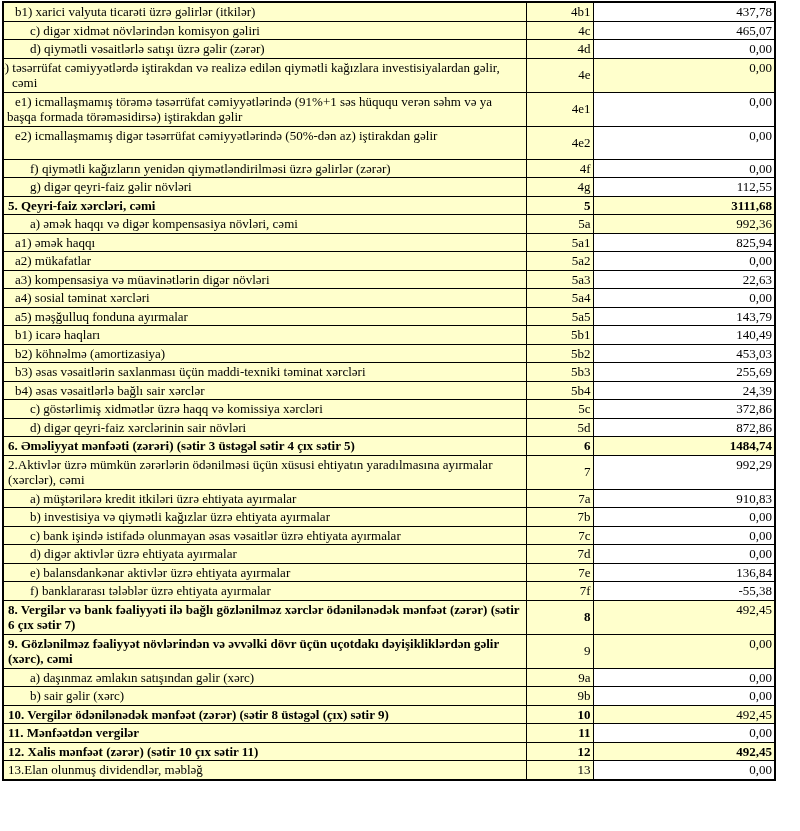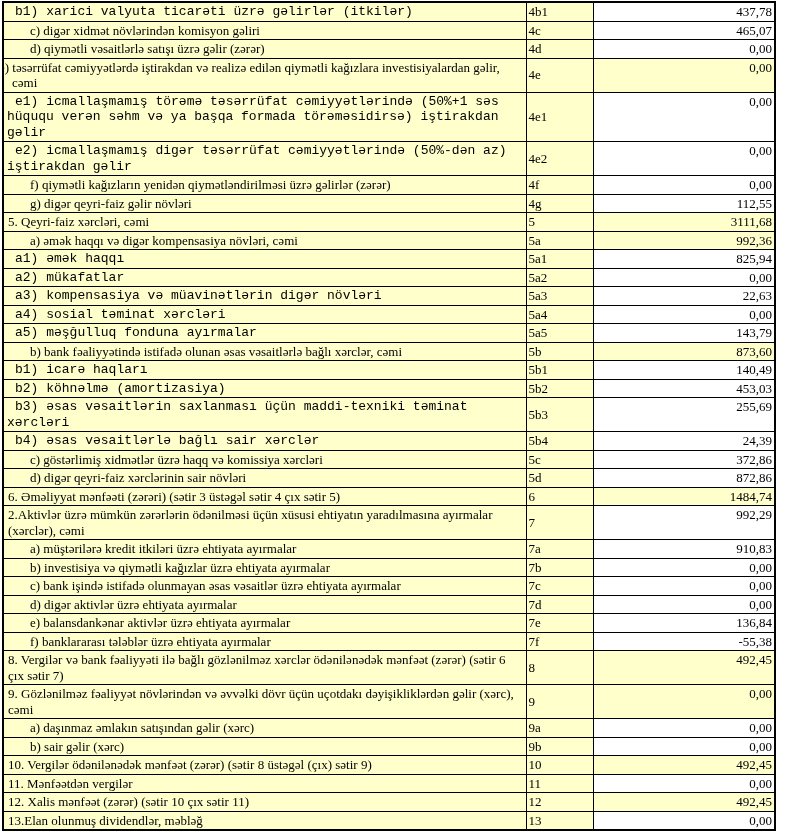--- a/index.html
+++ b/index.html
@@ -22,29 +22,29 @@
     border:1px solid var(--border);
     background:var(--yellow);
     padding:1px 3px;
     line-height:15.5px;
     overflow:hidden;
     word-wrap:break-word;
   }
   tr.tall td{height:30px;}
   tr.single td{height:15px;}
   td.label{vertical-align:top;text-align:left;}
-  td.code{text-align:left;vertical-align:middle;padding:1px 2px;}
+  td.code{text-align:right;vertical-align:middle;padding:1px 2px;}
   td.value{text-align:right;vertical-align:top;padding-right:2px;}
   td.vw{background:var(--white);}
-  .b{font-weight:normal;margin-left:27px;}
+  .b{font-weight:bold;margin-left:27px;}
   .just{text-align:justify;}
   .ind0{padding-left:4px;}
   .ind1{padding-left:26px;}
   .ind1.hang{padding-left:8px;text-indent:-13px;}
-  .ind2{text-indent:8px;font-family:Liberation Mono, monospace;}
+  .ind2{text-indent:8px;}
 </style>
 </head>
 <body>
 
 <table class="report">
   <colgroup>
     <col style="width:523px">
     <col style="width:67px">
     <col style="width:182px">
   </colgroup>
@@ -63,21 +63,21 @@
     <td class="label ind1">d) qiymətli vəsaitlərlə satışı üzrə gəlir (zərər)</td>
     <td class="code">4d</td>
     <td class="value vw">0,00</td>
   </tr>
       <tr class="tall">
     <td class="label ind1 hang">e) təsərrüfat cəmiyyətlərdə iştirakdan və realizə edilən qiymətli kağızlara investisiyalardan gəlir, cəmi</td>
     <td class="code">4e</td>
     <td class="value">0,00</td>
   </tr>
       <tr class="tall">
-    <td class="label ind2">e1) icmallaşmamış törəmə təsərrüfat cəmiyyətlərində (50%+1 səs hüququ verən səhm və ya başqa formada törəməsidirsə) iştirakdan gəlir</td>
+    <td class="label ind2">e1) icmallaşmamış törəmə təsərrüfat cəmiyyətlərində (91%+1 səs hüququ verən səhm və ya başqa formada törəməsidirsə) iştirakdan gəlir</td>
     <td class="code">4e1</td>
     <td class="value vw">0,00</td>
   </tr>
       <tr class="tall">
     <td class="label ind2">e2) icmallaşmamış digər təsərrüfat cəmiyyətlərində (50%-dən az) iştirakdan gəlir</td>
     <td class="code">4e2</td>
     <td class="value vw">0,00</td>
   </tr>
       <tr class="single">
     <td class="label ind1">f) qiymətli kağızların yenidən qiymətləndirilməsi üzrə gəlirlər (zərər)</td>
@@ -116,25 +116,20 @@
   </tr>
       <tr class="single">
     <td class="label ind2">a4) sosial təminat xərcləri</td>
     <td class="code">5a4</td>
     <td class="value vw">0,00</td>
   </tr>
       <tr class="single">
     <td class="label ind2">a5) məşğulluq fonduna ayırmalar</td>
     <td class="code">5a5</td>
     <td class="value vw">143,79</td>
-  </tr>
-      <tr class="single">
-    <td class="label ind1">b) bank fəaliyyətində istifadə olunan əsas vəsaitlərlə bağlı xərclər, cəmi</td>
-    <td class="code">5b</td>
-    <td class="value">873,60</td>
   </tr>
       <tr class="single">
     <td class="label ind2">b1) icarə haqları</td>
     <td class="code">5b1</td>
     <td class="value vw">140,49</td>
   </tr>
       <tr class="single">
     <td class="label ind2">b2) köhnəlmə (amortizasiya)</td>
     <td class="code">5b2</td>
     <td class="value vw">453,03</td>

